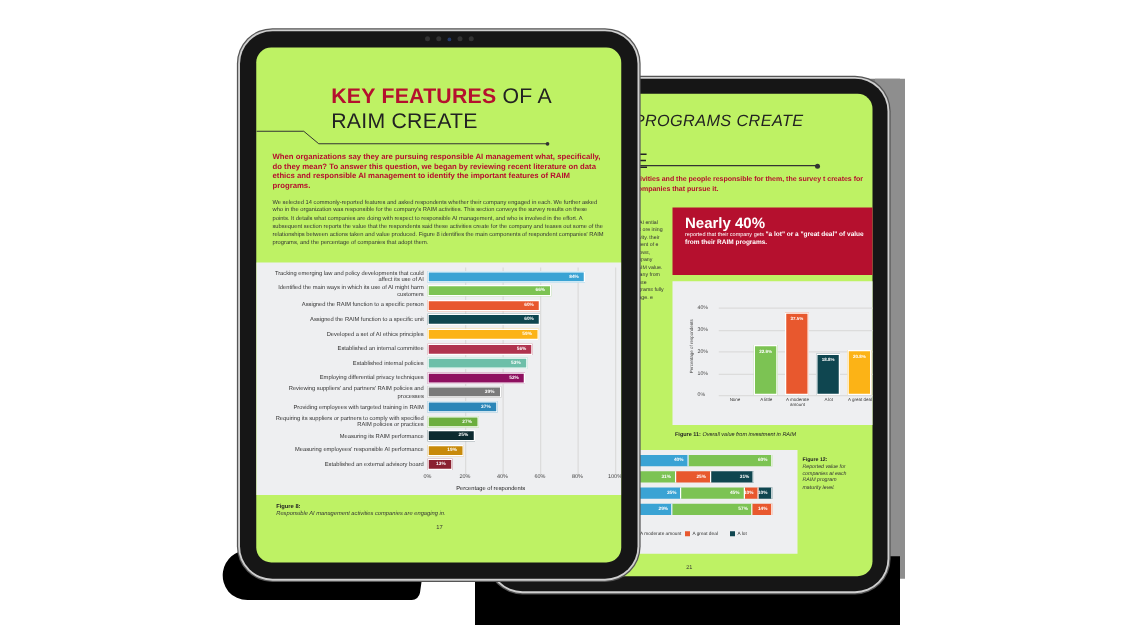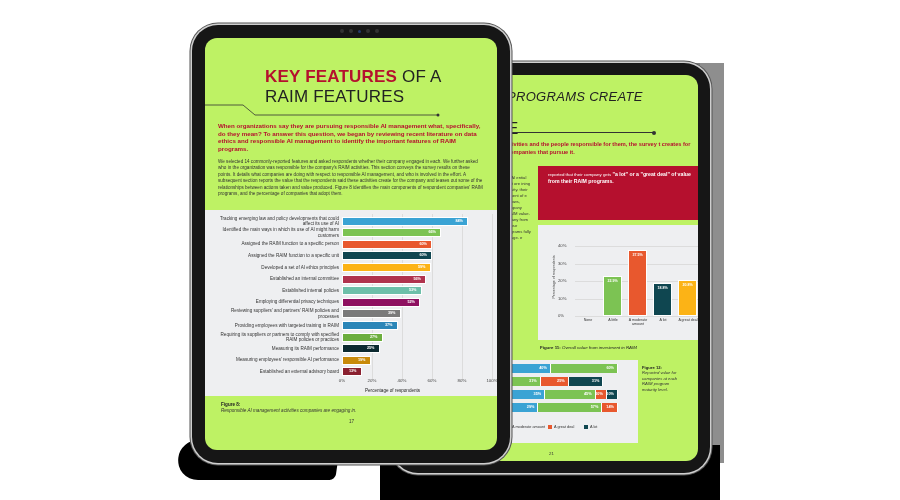--- a/index.html
+++ b/index.html
@@ -97,20 +97,21 @@
     </div>
   <div class="screen">
     <div class="rp-title">PROGRAMS CREATE</div>
     <div class="rp-title2">E</div>
     <div class="rp-rule"></div>
     <div class="rp-rule-dot"></div>
     <div class="rp-lead">ctivities and the people responsible for them, the survey t creates for companies that pursue it.</div>
     <div class="rp-frag">le AI ential ent ore ining ctivity.  their ement  of e shows, ompany RAIM value. npany from those rograms fully erage. e</div>
 
     <div class="rp-callout">
+      <div class="big">Nearly 40%</div>
       <div class="small"><span>reported that their company gets </span><b>"a lot" or a "great deal" of value from their RAIM programs.</b></div>
     </div>
 
     <div class="rp-chart" id="vchart">
       <div class="vy-title">Percentage of respondents</div>
     <div class="vgrid" style="top: 91px;"></div>
         <div class="vy-tick" style="top: 88px;">0%</div>
         <div class="vgrid" style="top: 73.5px;"></div>
         <div class="vy-tick" style="top: 70.5px;">10%</div>
         <div class="vgrid" style="top: 56px;"></div>
@@ -206,21 +207,21 @@
   <div class="camera" style="left:148px;top:4px;">
       <span></span>
       <span></span>
       <span class="lens"></span>
       <span></span>
       <span></span>
     </div>
   <div class="screen">
     <div class="lp-title">
       <span class="red">KEY FEATURES</span><span class="thin"> OF A</span><br>
-      <span class="thin">RAIM FEATURES</span>
+      <span class="thin">RAIM CREATE</span>
     </div>
     <svg class="lp-rule" viewBox="0 0 280 14">
       <polyline points="0,2 38,2 50,12 232,12" fill="none" stroke="#333" stroke-width="0.8"></polyline>
       <circle cx="233" cy="12" r="1.5" fill="#333"></circle>
     </svg>
     <div class="lp-lead">When organizations say they are pursuing responsible AI management what, specifically, do they mean? To answer this question, we began by reviewing recent literature on data ethics and responsible AI management to identify the important features of RAIM programs.</div>
     <div class="lp-body">We selected 14 commonly-reported features and asked respondents whether their company engaged in each. We further asked who in the organization was responsible for the company's RAIM activities. This section conveys the survey results on these points. It details what companies are doing with respect to responsible AI management, and who is involved in the effort. A subsequent section reports the value that the respondents said these activities create for the company and teases out some of the relationships between actions taken and value produced. Figure 8 identifies the main components of respondent companies' RAIM programs, and the percentage of companies that adopt them.</div>
 
     <div class="lp-chart" id="hchart">
       <div class="x-title">Percentage of respondents</div>

